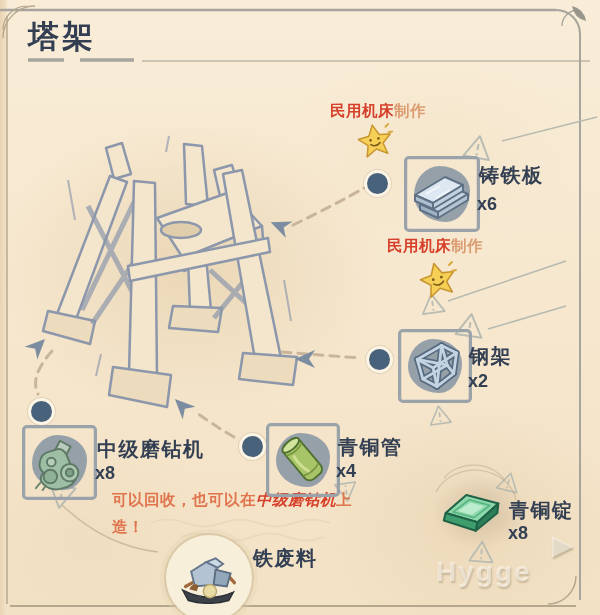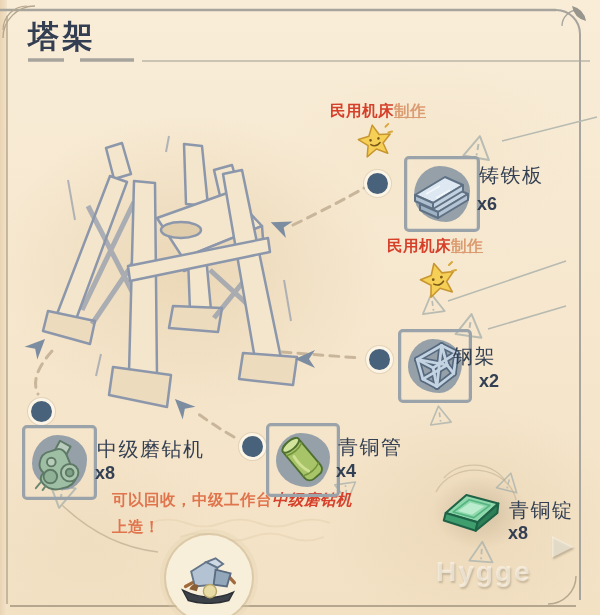--- a/index.html
+++ b/index.html
@@ -13,25 +13,25 @@
       radial-gradient(ellipse 220px 130px at 430px 150px, rgba(243,228,200,.6) 0%, rgba(243,228,200,0) 70%),
       linear-gradient(#f9edd8,#f3e1c4);
   }
   .abs{position:absolute;}
   svg{display:block;}
   .title{
     font-size:31px;font-weight:bold;color:#333e52;letter-spacing:3px;
   }
   .caption{font-size:15.5px;font-weight:bold;letter-spacing:.5px;white-space:nowrap;}
   .cap-hl{color:#d6402a;}
-  .cap-soft{color:#dc9c72;text-decoration:underline;}
+  .cap-soft{color:#dc9c72;}
   .note{font-size:15.5px;font-weight:bold;line-height:1.72;width:242px;letter-spacing:.5px;}
   .note .pre,.note .post{color:#e0744d;}
   .note .hl{color:#d6402a;font-style:italic;}
-  .item-label{font-size:20px;font-weight:normal;color:#333f52;letter-spacing:1.5px;white-space:nowrap;}
+  .item-label{font-size:20px;font-weight:bold;color:#333f52;letter-spacing:1.5px;white-space:nowrap;}
   .item-count{font-size:18px;font-weight:bold;color:#333f52;}
   .bullet{
     position:absolute;width:21px;height:21px;border-radius:50%;
     background:#49627b;border:3px solid #fcf5e6;
     box-shadow:0 0 0 1px rgba(175,155,125,.25);
   }
   .frame{
     position:absolute;border:3px solid #9aa2aa;border-radius:5px;
     display:flex;align-items:center;justify-content:center;
     box-shadow:inset 0 0 0 1px rgba(154,162,170,.25);
@@ -151,21 +151,21 @@
 
   <div class="abs title" style="left:28px;top:16px">塔架</div>
 
   <div class="abs caption" style="left:330px;top:101px">
     <span class="cap-hl">民用机床</span><span class="cap-soft">制作</span>
   </div>
   <div class="abs caption" style="left:387px;top:236px">
     <span class="cap-hl">民用机床</span><span class="cap-soft">制作</span>
   </div>
   <div class="abs note" style="left:112px;top:487px">
-    <span class="pre">可以回收，中级工作台</span><span class="hl">中级磨钻机</span><span class="post">上造！</span>
+    <span class="pre">可以回收，也可以在</span><span class="hl">中级磨钻机</span><span class="post">上造！</span>
   </div>
 
   <svg class="abs" style="left:356px;top:122px" width="38" height="38" viewBox="0 0 40 40">
     <g transform="rotate(-10 20 20)">
       <polygon points="20,3 25.5,14 37,15.5 28,23.5 31,35 20,28.5 9,35 12,23.5 3,15.5 14.5,14" fill="#f6cf57" stroke="#c8962f" stroke-width="1.6" stroke-linejoin="round"></polygon>
       <circle cx="15.5" cy="18.5" r="1.4" fill="#7a5a18"></circle>
       <circle cx="24" cy="18" r="1.4" fill="#7a5a18"></circle>
       <path d="M15,23 q5,4 10,-0.5" stroke="#7a5a18" stroke-width="1.6" fill="none" stroke-linecap="round"></path>
     </g>
     <path d="M31,5 l3,-3 M34,11 l4,-1" stroke="#d8a83c" stroke-width="2" stroke-linecap="round"></path>
@@ -211,22 +211,22 @@
         </g>
         <g stroke="#c3d3e2" stroke-width="3">
           <polygon points="12,22 38,7 54,15 29,31"></polygon>
           <path d="M12,22 L18,43 M54,15 L51,37 M29,31 L33,51 M38,7 L44,28"></path>
           <polygon points="18,43 44,28 51,37 33,51"></polygon>
           <path d="M12,22 L44,28 M38,7 L33,51"></path>
         </g>
       </g>
     </svg>
   </div>
-  <div class="abs item-label" style="left:453px;top:343px">钢架</div>
-  <div class="abs item-count" style="left:479px;top:371px">x2</div>
+  <div class="abs item-label" style="left:469px;top:343px">钢架</div>
+  <div class="abs item-count" style="left:468px;top:371px">x2</div>
 
   <span class="bullet" style="left:28px;top:398px"></span>
   <div class="frame" style="left:22px;top:425px;width:69px;height:69px">
     <span class="blob"></span>
     <svg width="58" height="58" viewBox="0 0 60 60">
       <g stroke="#5e7a66" stroke-width="2" stroke-linejoin="round">
         <path d="M30,7 l11,6 -8,15 -11,-6 z" fill="#b9cbbd"></path>
         <path d="M20,18 q-10,2 -11,12 q-1,6 4,10 q-6,6 0,12 q8,8 20,4 q12,-2 14,-12 q2,-8 -6,-12 l-4,-10 q-4,-8 -11,-6 z" fill="#9fbfa5"></path>
         <circle cx="20" cy="44" r="7" fill="#8fb296"></circle>
         <circle cx="40" cy="40" r="9" fill="#aac6ae"></circle>
@@ -271,17 +271,18 @@
     <svg width="62" height="52" viewBox="0 0 66 54">
       <path d="M5,40 q28,14 54,2 l-5,9 q-22,6 -43,0 z" fill="#3d4249" stroke="#2c3036" stroke-width="1.5"></path>
       <path d="M8,36 l13,-7 M51,22 l9,10" stroke="#a06a3c" stroke-width="3.5" stroke-linecap="round"></path>
       <polygon points="14,20 30,10 42,16 38,34 18,36" fill="#b4c3d3" stroke="#64758a" stroke-width="2"></polygon>
       <polygon points="30,10 42,16 48,12 40,6" fill="#cdd9e5" stroke="#64758a" stroke-width="2"></polygon>
       <polygon points="40,18 56,22 52,36 38,34" fill="#93a7bb" stroke="#5b6c80" stroke-width="2"></polygon>
       <circle cx="34" cy="41" r="7" fill="#e9dba4" stroke="#b9a96e" stroke-width="1.5"></circle>
       <path d="M12,39 q4,-8 10,-4 l-2,6 z" fill="#8a5f35"></path>
     </svg>
   </div>
+  <div class="abs item-label" style="left:253px;top:545px">铁废料</div>
 
   <div class="abs wm-arrow" style="left:552px;top:528px">▶</div>
   <div class="abs wm-en" style="left:436px;top:556px">Hygge</div>
 
 </div>
 
 </body></html>

